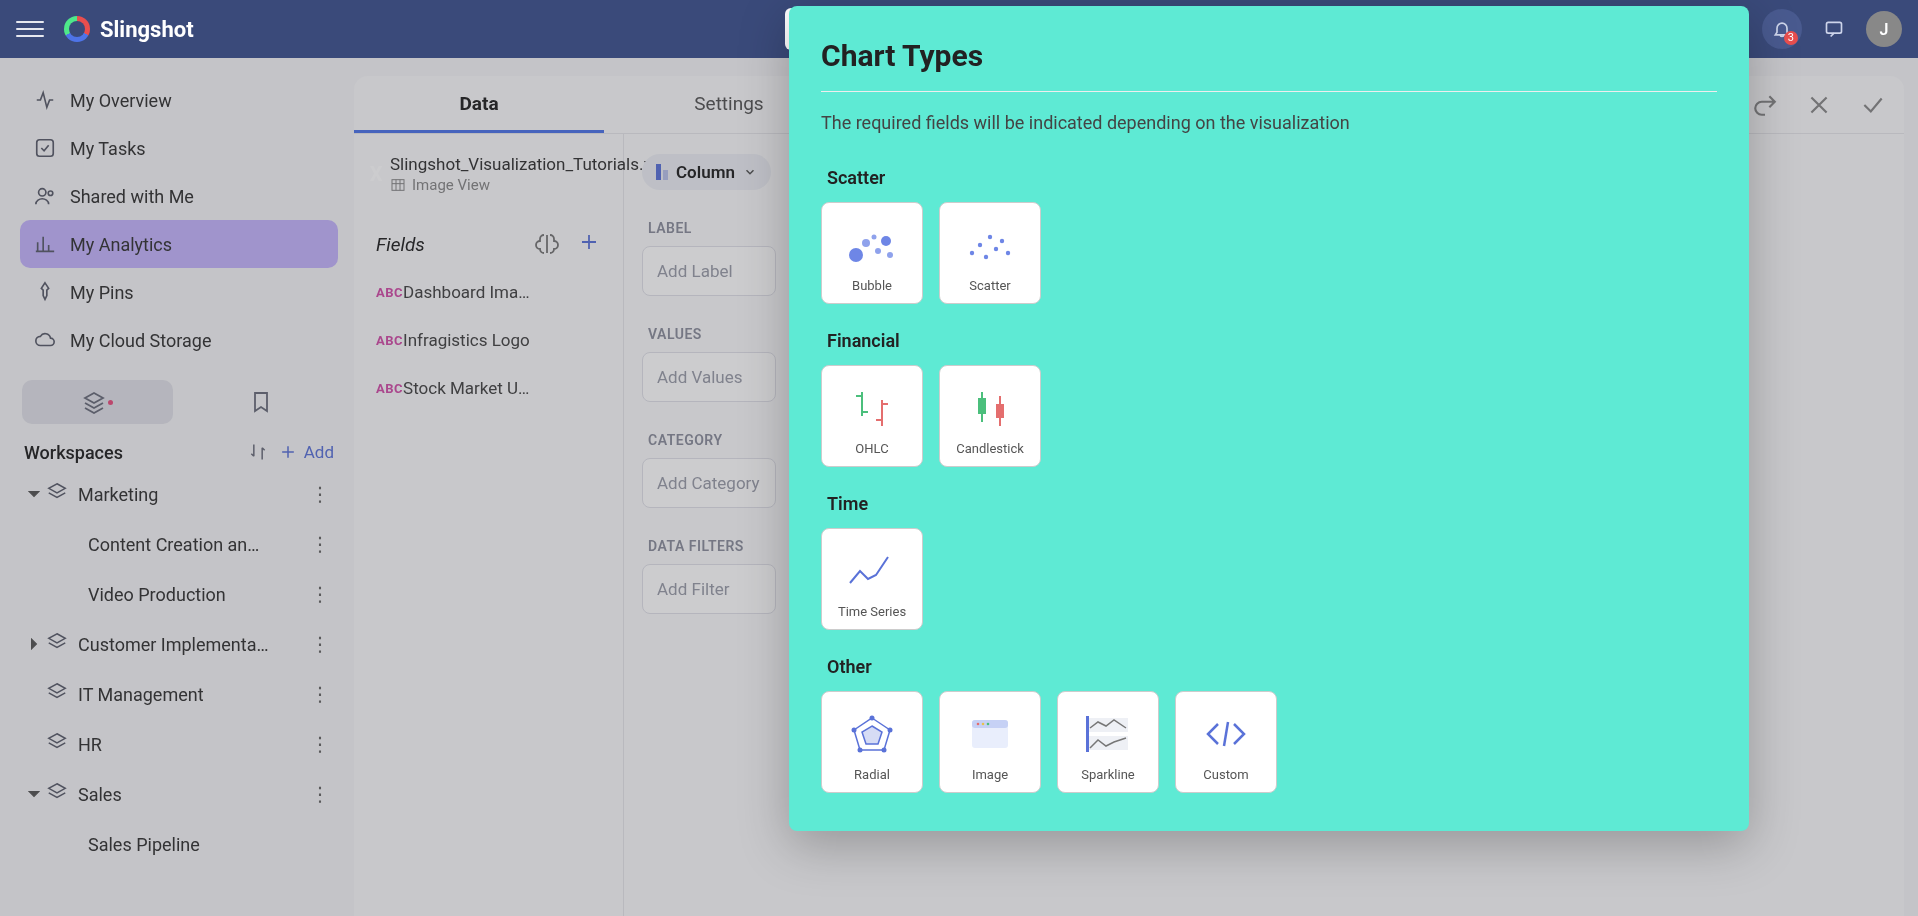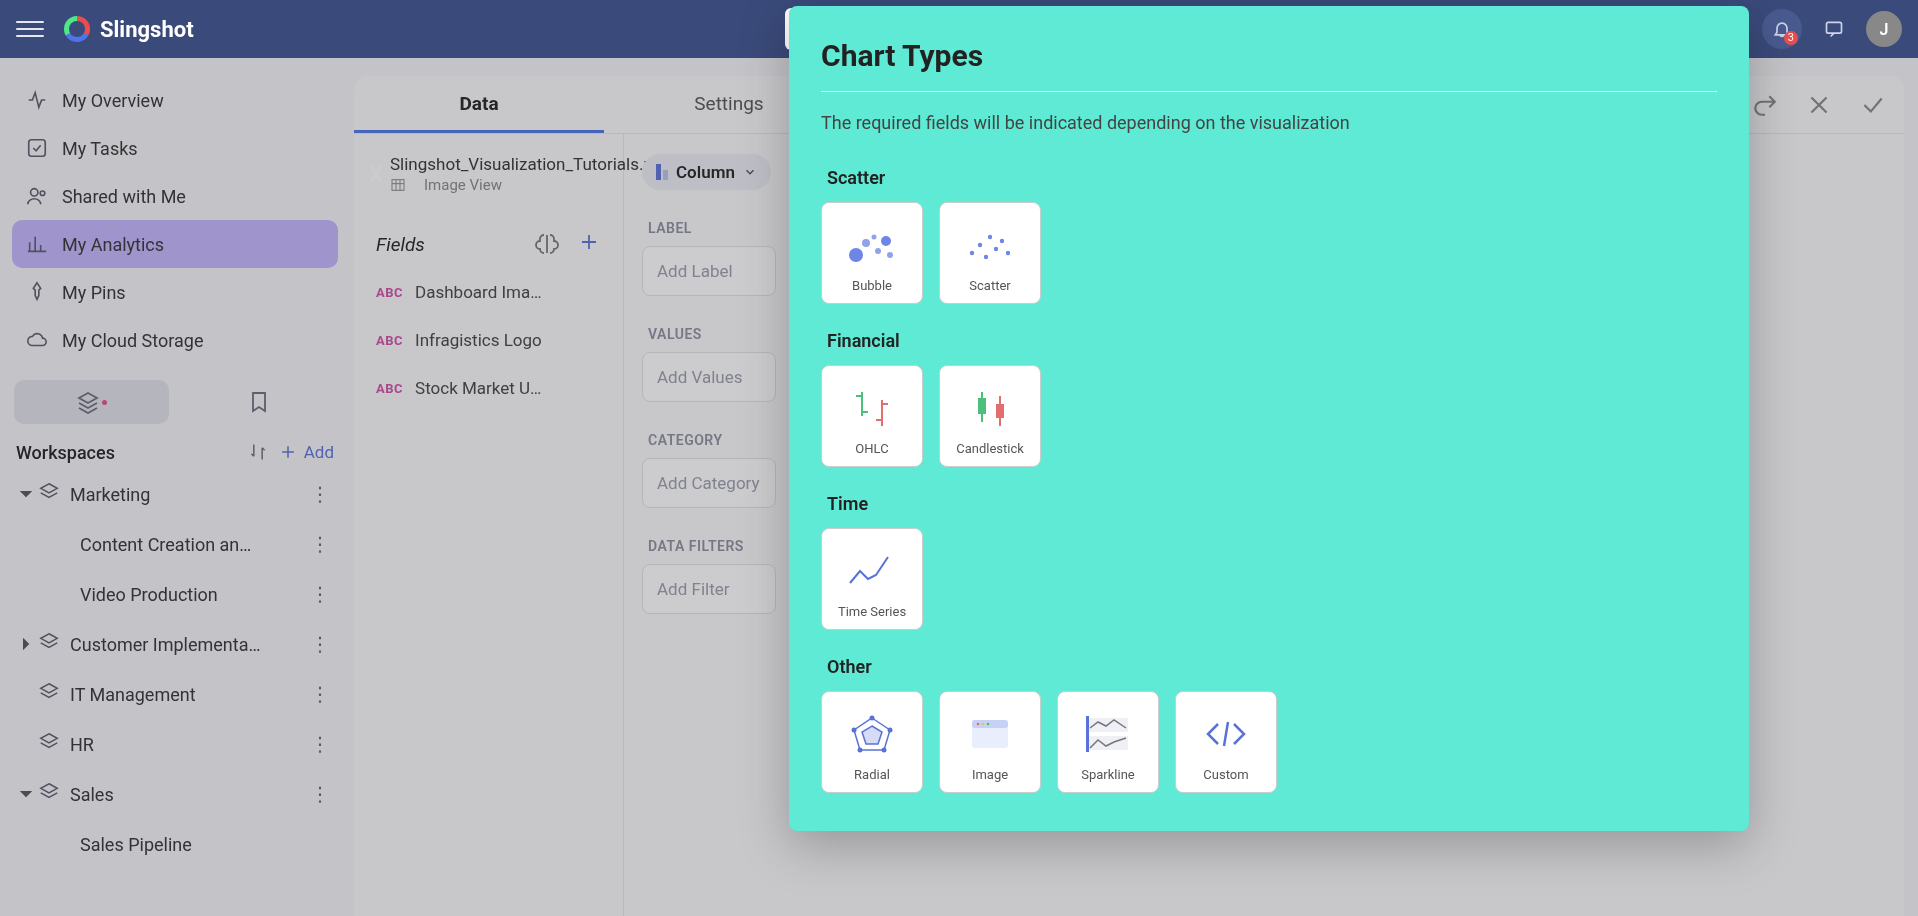--- a/index.html
+++ b/index.html
@@ -16,21 +16,21 @@
   .topbar .right { display:flex; align-items:center; gap:12px; margin-left:16px;}
   .topbar .iconbtn { width:40px; height:40px; border-radius:50%; background:#495a8f; display:flex; align-items:center; justify-content:center; position:relative;}
   .topbar .iconbtn svg { width:20px; height:20px; stroke:#cdd4ea; fill:none; stroke-width:2;}
   .topbar .badge { position:absolute; bottom:4px; right:4px; background:#e84e4e; color:#fff; font-size:11px; border-radius:8px; padding:0 4px; line-height:14px;}
   .topbar .avatar { width:36px; height:36px; border-radius:50%; background:#888; color:#fff; display:flex; align-items:center; justify-content:center; font-weight:600;}
 
   
   .overlay { position:absolute; inset:0; background: rgba(50,50,60,0.25); z-index:4; }
 
   
-  .leftnav { position:absolute; top:58px; left:0; width:350px; bottom:0; background:#f5f5f7; padding:18px 12px 0 12px; z-index:2;}
+  .leftnav { position:absolute; top:58px; left:0; width:350px; bottom:0; background:#f5f5f7; padding:18px 12px 0 20px; z-index:2;}
   .nav-item { display:flex; align-items:center; gap:14px; height:48px; padding:0 14px; font-size:18px; color:#333; border-radius:10px; cursor:pointer;}
   .nav-item.active { background:#c4b5fd;}
   .nav-item svg { width:22px; height:22px; stroke:#5a5d6b; fill:none; stroke-width:1.8;}
   .nav-sep-row { display:flex; gap:12px; margin:16px 2px 18px 2px;}
   .nav-sep-row .pill { flex:1; height:44px; background:#e0e1e8; border-radius:10px; display:flex; align-items:center; justify-content:center;}
   .nav-sep-row .pill svg { width:24px; height:24px; stroke:#6a6d7b; fill:none; stroke-width:1.8;}
   .nav-sep-row .pill .dot { width:5px; height:5px; background:#e84e7e; border-radius:50%; margin-left:2px;}
   .ws-header { display:flex; align-items:flex-start; padding:0 4px 6px 4px;}
   .ws-header .title { font-size:18px; flex:1; font-weight:500;}
   .ws-header svg { width:20px; height:20px; stroke:#6a6d7b; fill:none; stroke-width:1.8;}
@@ -52,28 +52,28 @@
   .tab { width:250px; display:flex; align-items:center; justify-content:center; font-size:19px; color:#555; cursor:pointer; border-bottom:3px solid transparent;}
   .tab.active { font-weight:700; color:#222; border-bottom-color:#4e74e8;}
   .editor-top .rightbtns { position:absolute; right:18px; top:0; height:100%; display:flex; align-items:center; gap:28px;}
   .editor-top .rightbtns svg { width:26px;height:26px; stroke:#888; fill:none; stroke-width:2;}
   .editor-body { flex:1; display:flex;}
   .col1 { width:270px; border-right:1px solid #e6e6ea; padding:18px 0;}
   .file-header { display:flex; align-items:center; gap:14px; padding:0 22px 18px 22px;}
   .file-icon { width:44px;height:44px; background:#1fa463; border-radius:6px; position:relative;}
   .file-icon::before{content:"X"; position:absolute; inset:0; display:flex; align-items:center; justify-content:center; color:#fff; font-weight:700; font-size:20px;}
   .file-meta .name{ font-size:17px; color:#333; white-space:nowrap;}
-  .file-meta .sub { font-size:15px; color:#888; display:flex; align-items:center; gap:18px; margin-top:2px;}
+  .file-meta .sub { font-size:15px; color:#888; display:flex; align-items:center; gap:6px; margin-top:2px;}
   .file-meta .sub svg{width:16px;height:16px; stroke:#888; fill:none; stroke-width:1.5;}
   .fields-header { display:flex; align-items:center; padding:16px 22px 10px 22px;}
   .fields-header .t { font-size:19px; flex:1;font-style:italic;}
   .fields-header svg { width:24px;height:24px; stroke:#777; fill:none; stroke-width:1.8;}
   .fields-header .plus { margin-left:18px;}
   .fields-header .plus svg { stroke:#5a72d8;}
-  .field-row { display:flex; align-items:center; gap:12px; padding:14px 22px; font-size:17px; color:#444;}
+  .field-row { display:flex; align-items:center; padding:14px 22px; font-size:17px; color:#444;}
   .abc { color:#d24ea8; font-weight:700; font-size:13px; letter-spacing:0.5px;}
   .field-row .fname{ white-space:nowrap; overflow:hidden; text-overflow:ellipsis;}
   .col2 { width:170px; padding:20px 18px 0 18px;}
   .chart-sel { display:inline-flex; align-items:center; gap:8px; background:#eceef4; border-radius:22px; padding:8px 14px; font-weight:600; font-size:17px;}
   .chart-sel .bars { display:flex; align-items:flex-end; gap:2px;}
   .chart-sel .bars div{width:5px;background:#b8c2ea;}
   .chart-sel .bars div.b1{height:16px;background:#5a72d8;}
   .chart-sel .bars div.b2{height:10px;}
   .chart-sel svg{width:14px;height:14px;stroke:#555;fill:none;stroke-width:2.5;}
   .sec-label { font-size:14px; color:#8b8e9c; font-weight:600; letter-spacing:0.5px; margin:30px 0 10px 6px;}

